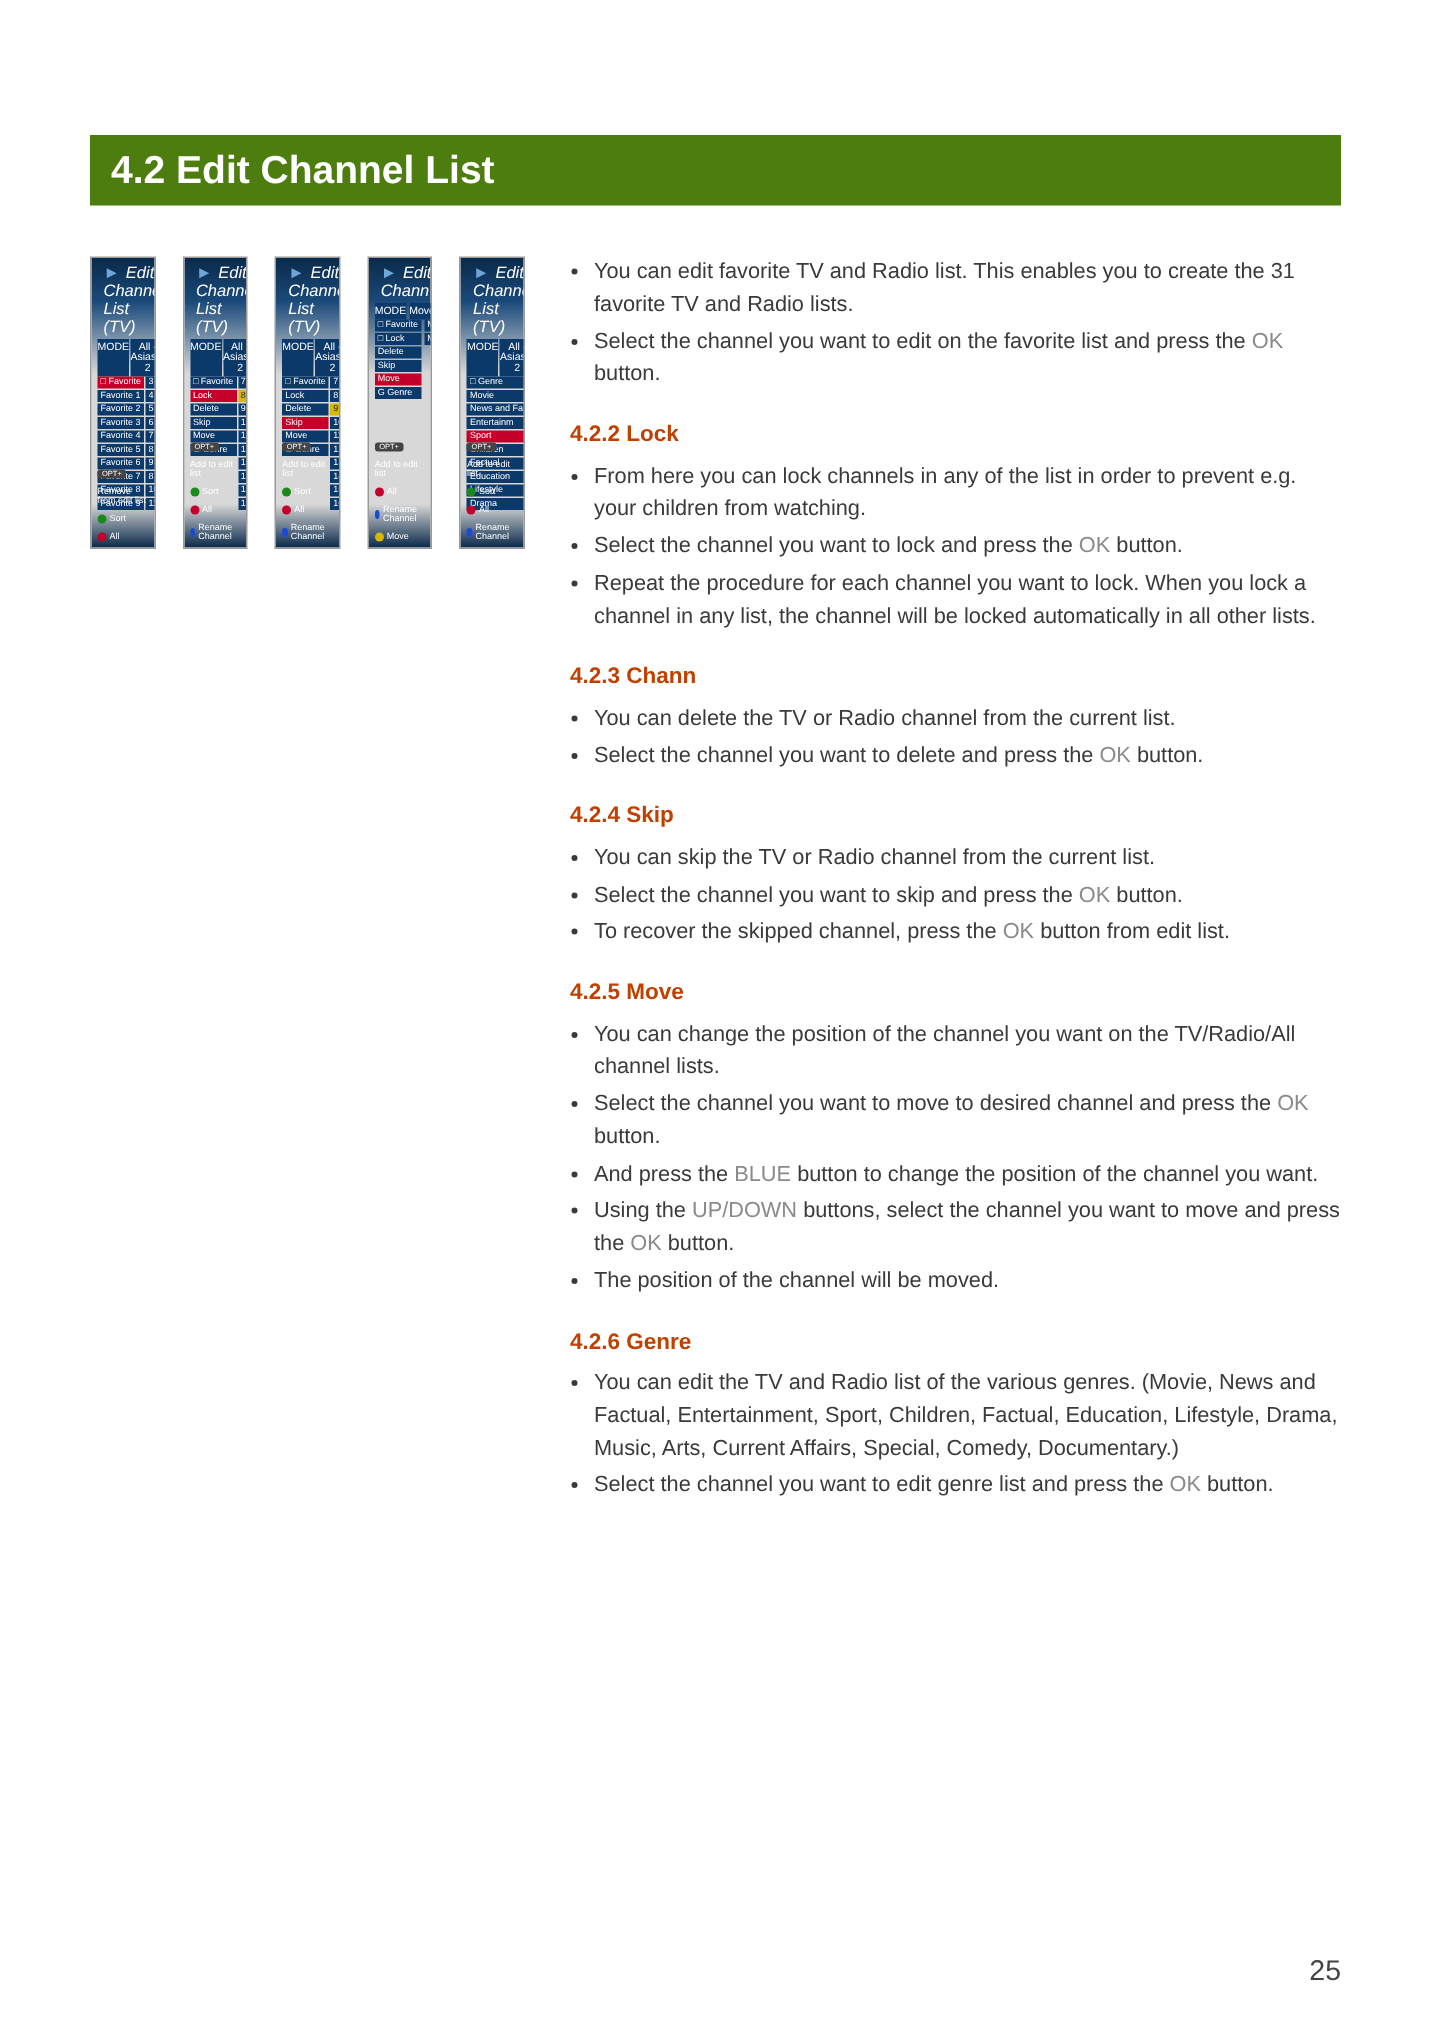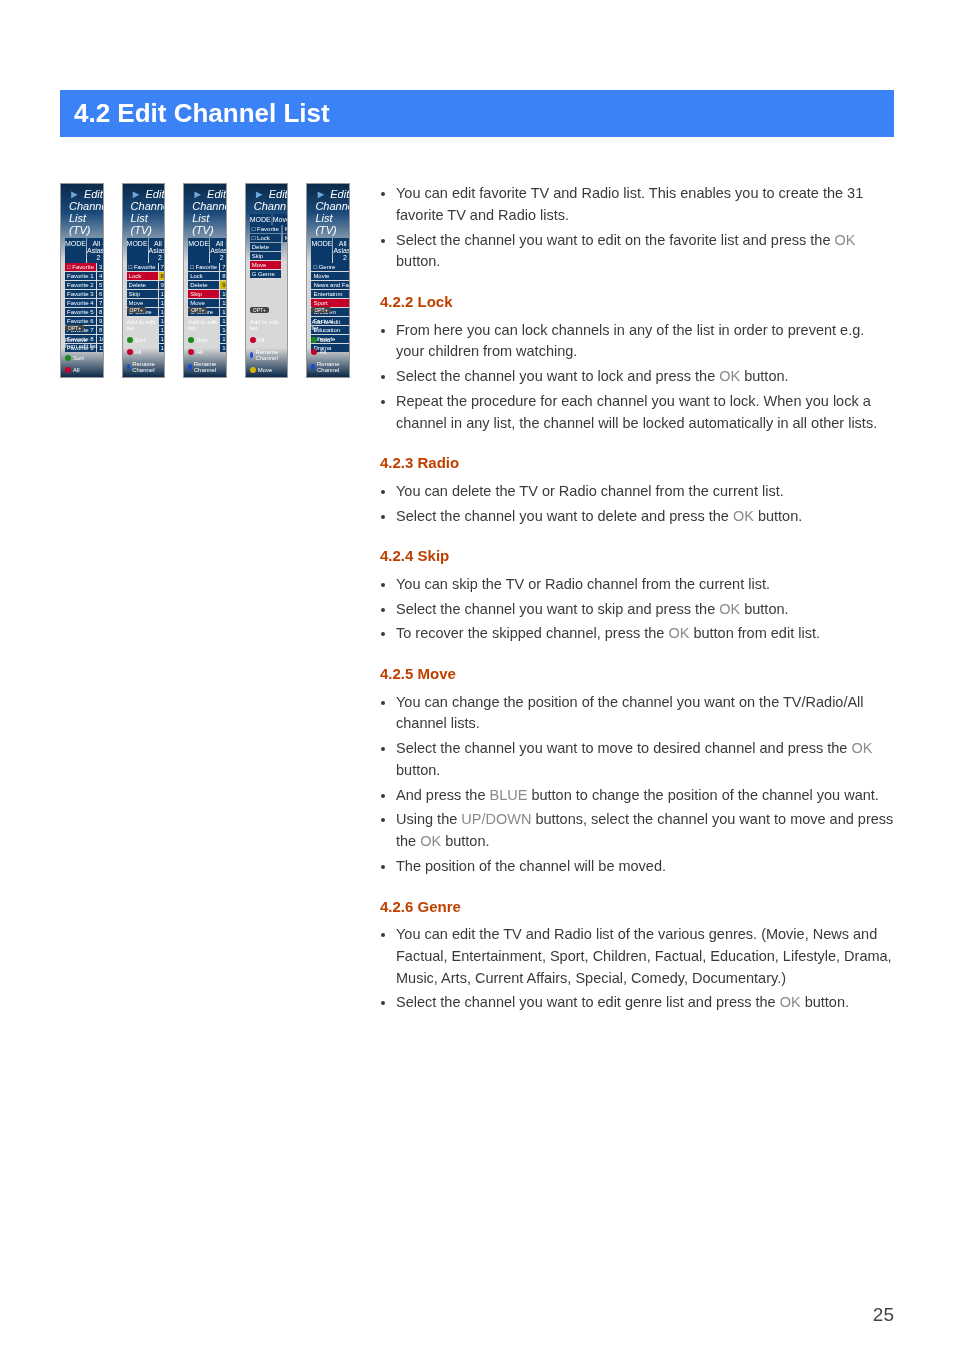--- a/index.html
+++ b/index.html
@@ -10,26 +10,26 @@
     width: 954px;
   }
   .page {
     padding: 90px 60px 40px 60px;
     box-sizing: border-box;
     width: 954px;
     min-height: 1350px;
     position: relative;
   }
   .title-bar {
-    background: #3b82f6;
+    background: #4d7c0f;
     color: #fff;
     font-size: 26px;
     font-weight: bold;
     padding: 8px 14px;
-    margin-bottom: 46px;
+    margin-bottom: 34px;
   }
   .content {
     display: flex;
     gap: 30px;
   }
   .screens {
     width: 290px;
     display: flex;
     flex-direction: row;
     gap: 18px;
@@ -450,21 +450,21 @@
         </div>
         <div class="section">
           <div class="sec-title">4.2.2  Lock</div>
           <ul>
             <li>From here you can lock channels in any of the list in order to prevent e.g. your children from watching.</li>
             <li>Select the channel you want to lock and press the <span class="kw">OK</span> button.</li>
             <li>Repeat the procedure for each channel you want to lock. When you lock a channel in any list, the channel will be locked automatically in all other lists.</li>
           </ul>
         </div>
         <div class="section">
-          <div class="sec-title">4.2.3  Radio</div>
+          <div class="sec-title">4.2.3  Chann</div>
           <ul>
             <li>You can delete the TV or Radio channel from the current list.</li>
             <li>Select the channel you want to delete and press the <span class="kw">OK</span> button.</li>
           </ul>
         </div>
         <div class="section">
           <div class="sec-title">4.2.4  Skip</div>
           <ul>
             <li>You can skip the TV or Radio channel from the current list.</li>
             <li>Select the channel you want to skip and press the <span class="kw">OK</span> button.</li>

